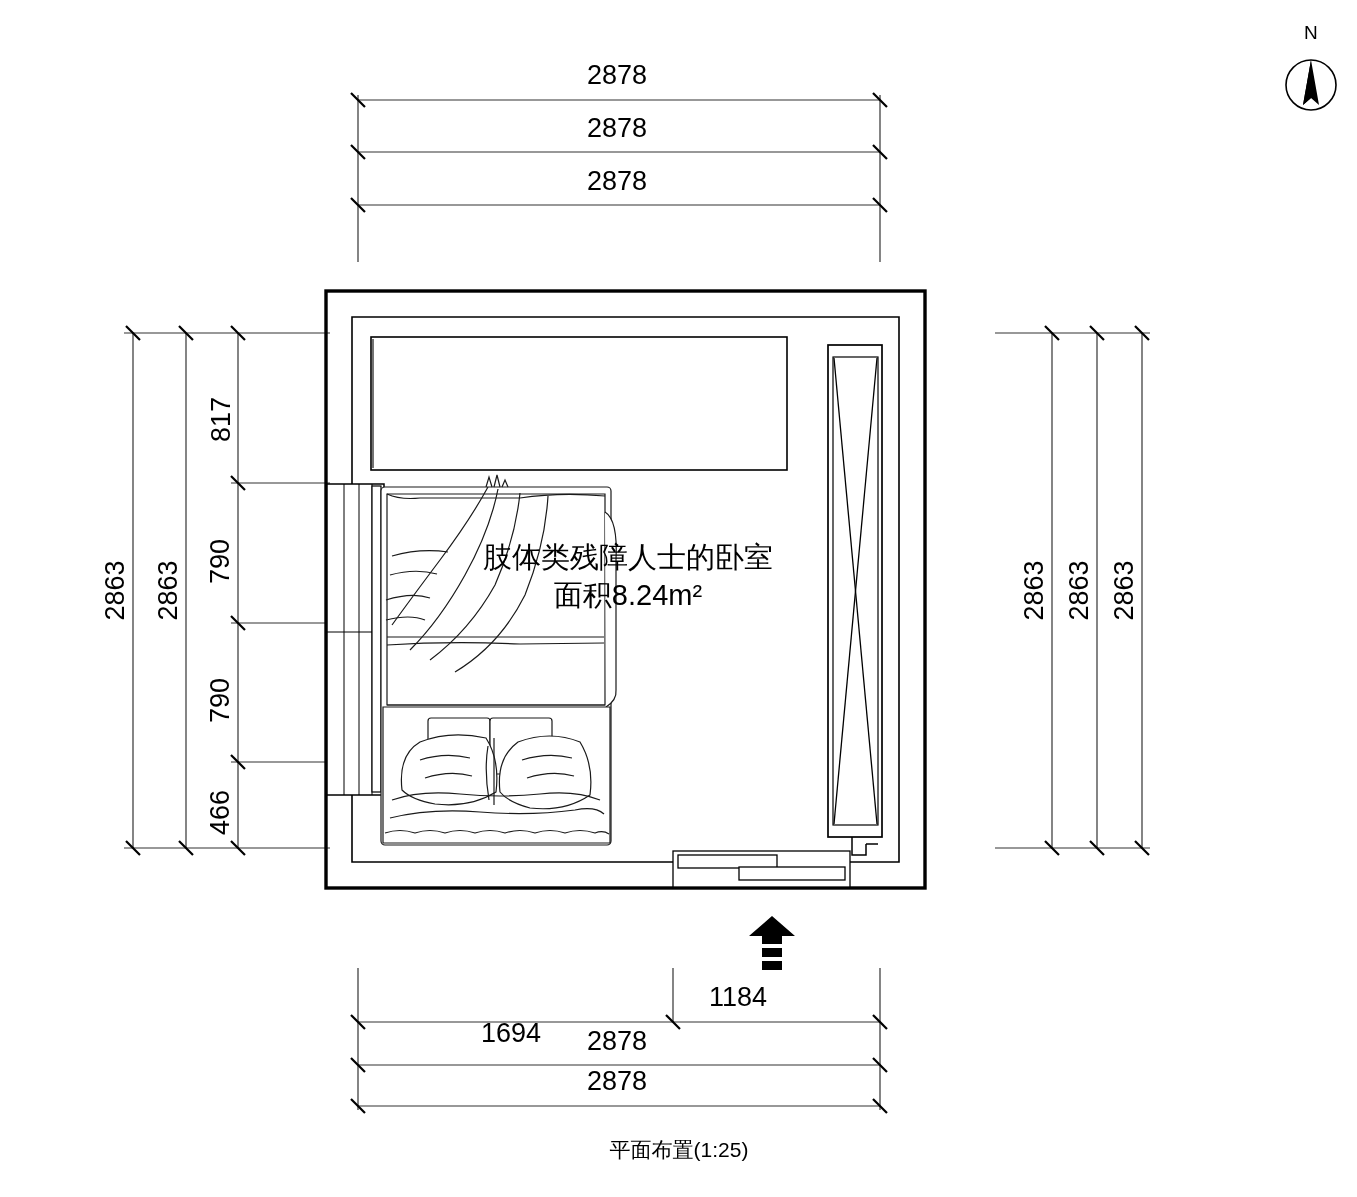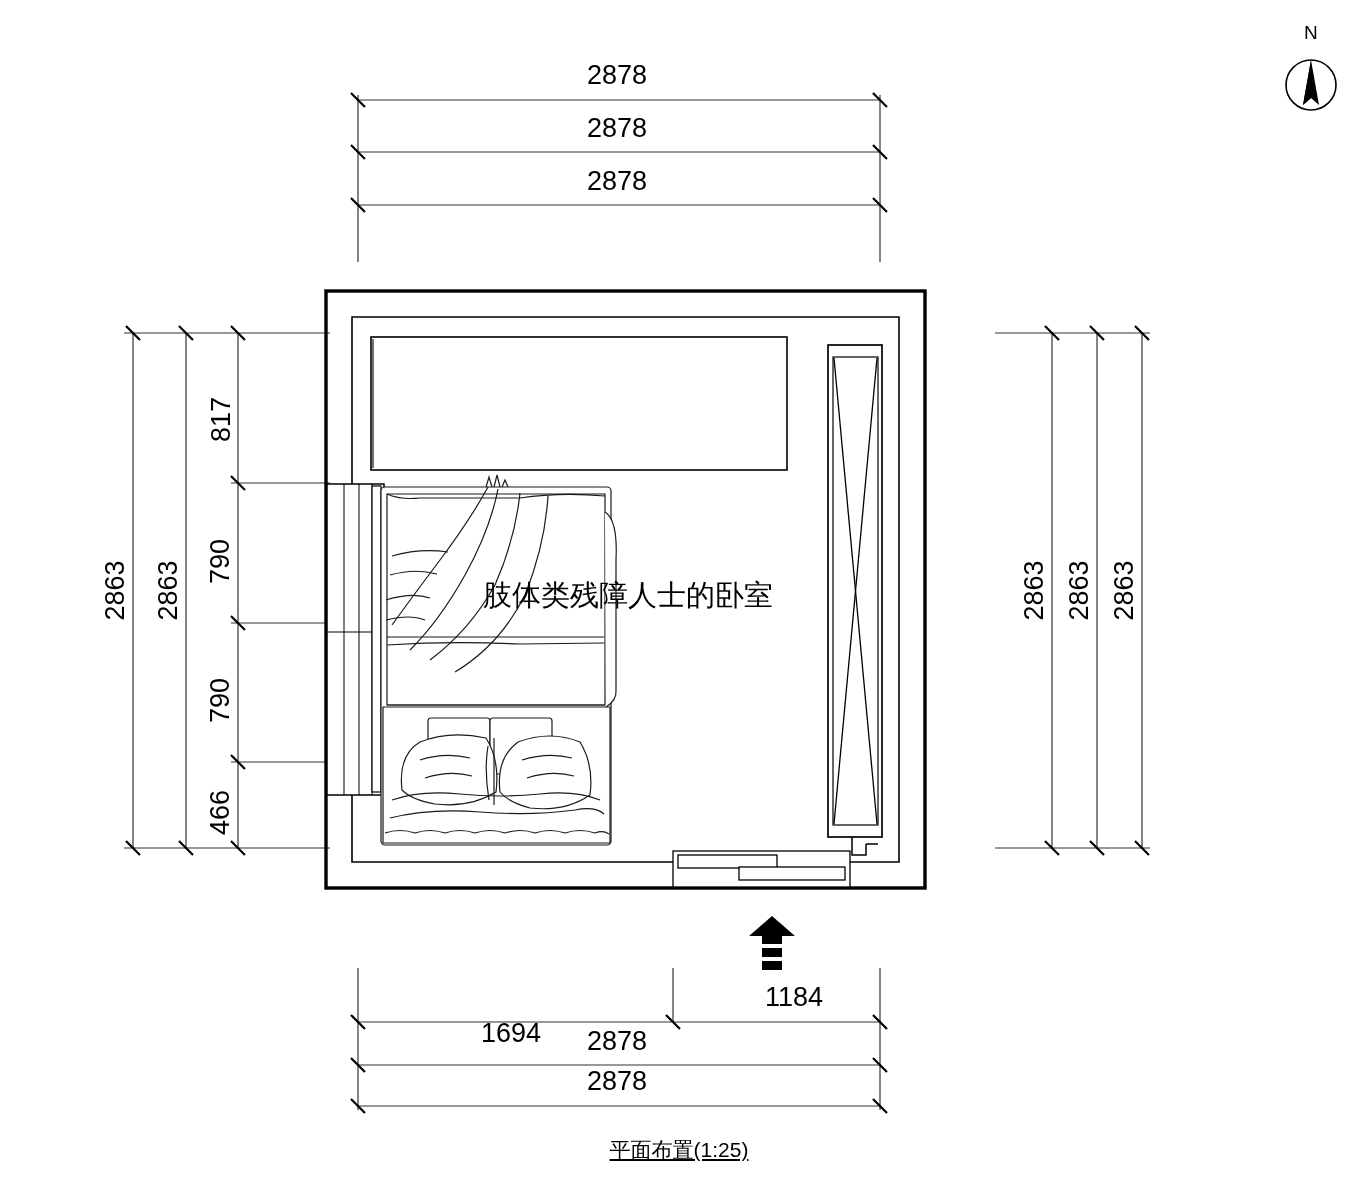--- a/index.html
+++ b/index.html
@@ -39,29 +39,27 @@
     transform-origin: 50% 50%;
   }
   .room-label {
     position: absolute;
     font-size: 29px;
     line-height: 38px;
     text-align: center;
     white-space: nowrap;
     color: #000000;
     font-family: "Liberation Sans", "DejaVu Sans", sans-serif;
-    margin-top: 38px;
   }
   .plan-title {
     position: absolute;
     font-size: 21px;
     text-align: center;
     white-space: nowrap;
     color: #000000;
-    text-decoration: underline;
   }
   .north-label {
     position: absolute;
     font-size: 19px;
     color: #000000;
     white-space: nowrap;
   }
 </style>
 </head>
 <body>
@@ -278,24 +276,25 @@
   <div class="dim-text vert" style="left:199px; top:404px; transform:rotate(-90deg);">817</div>
   <div class="dim-text vert" style="left:198px; top:546px; transform:rotate(-90deg);">790</div>
   <div class="dim-text vert" style="left:198px; top:685px; transform:rotate(-90deg);">790</div>
   <div class="dim-text vert" style="left:198px; top:797px; transform:rotate(-90deg);">466</div>
 
   <div class="dim-text vert" style="left:1004px; top:575px; transform:rotate(-90deg);">2863</div>
   <div class="dim-text vert" style="left:1049px; top:575px; transform:rotate(-90deg);">2863</div>
   <div class="dim-text vert" style="left:1094px; top:575px; transform:rotate(-90deg);">2863</div>
 
   <div class="dim-text" style="left:481px; top:1018px;">1694</div>
-  <div class="dim-text" style="left:765px; top:982px;">1184</div>
+  <div class="dim-text" style="left:709px; top:982px;">1184</div>
 
   <div class="dim-text" style="left:587px; top:1026px;">2878</div>
   <div class="dim-text" style="left:587px; top:1066px;">2878</div>
 
   <div class="room-label" style="left:448px; top:538px; width:360px; text-align:center;">
     <div>肢体类残障人士的卧室</div>
+    <div>面积8.24m²</div>
   </div>
 
   <div class="plan-title" style="left:479px; top:1136px; width:400px;">平面布置(1:25)</div>
 
 </div>
 
 </body></html>

